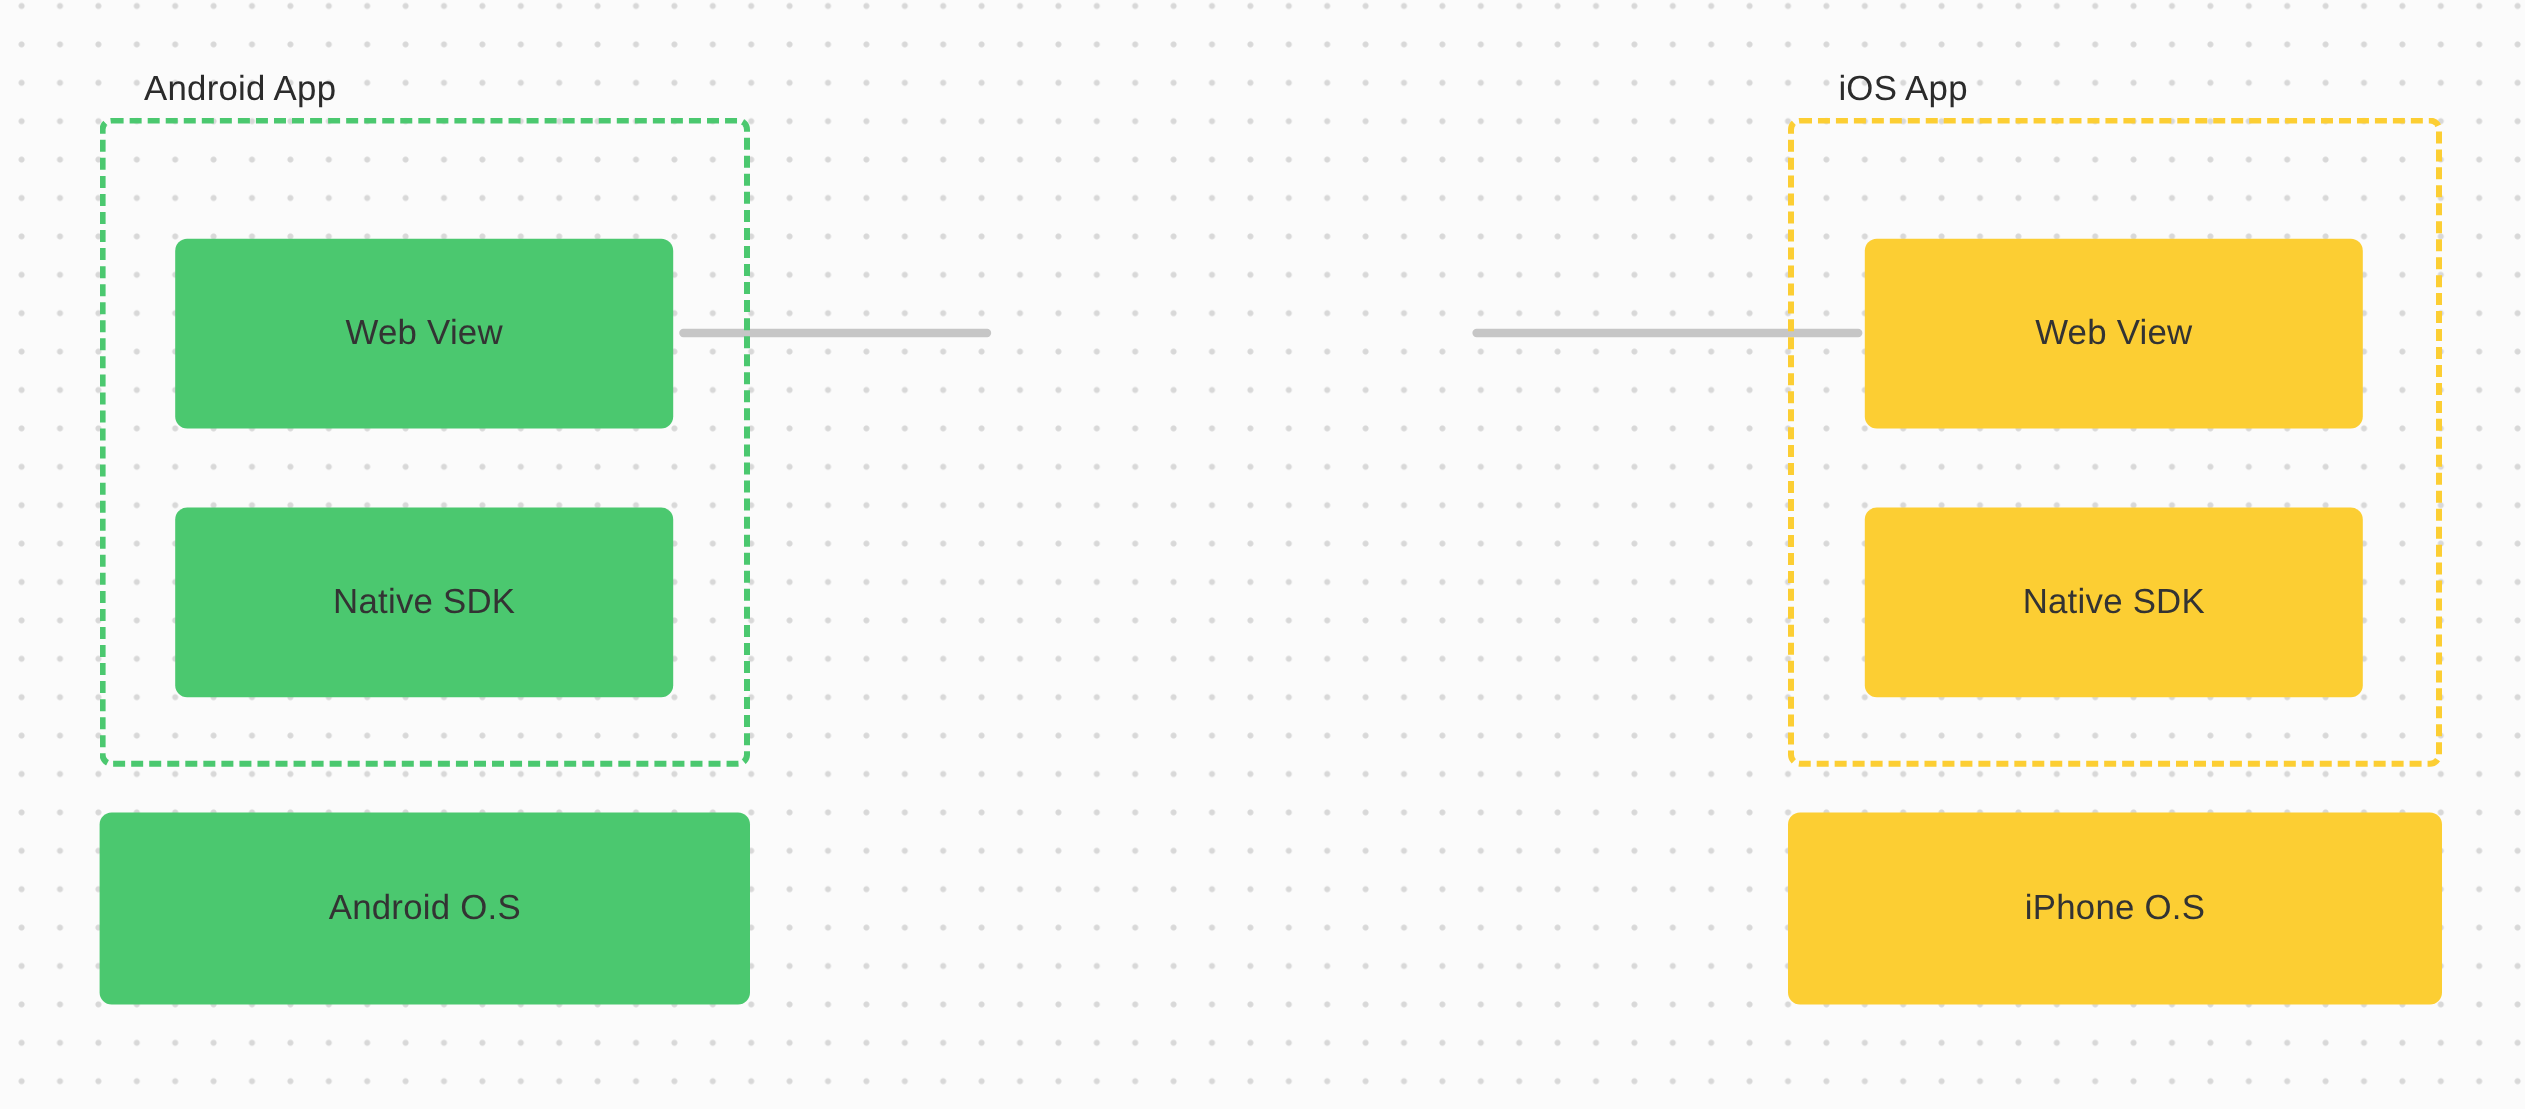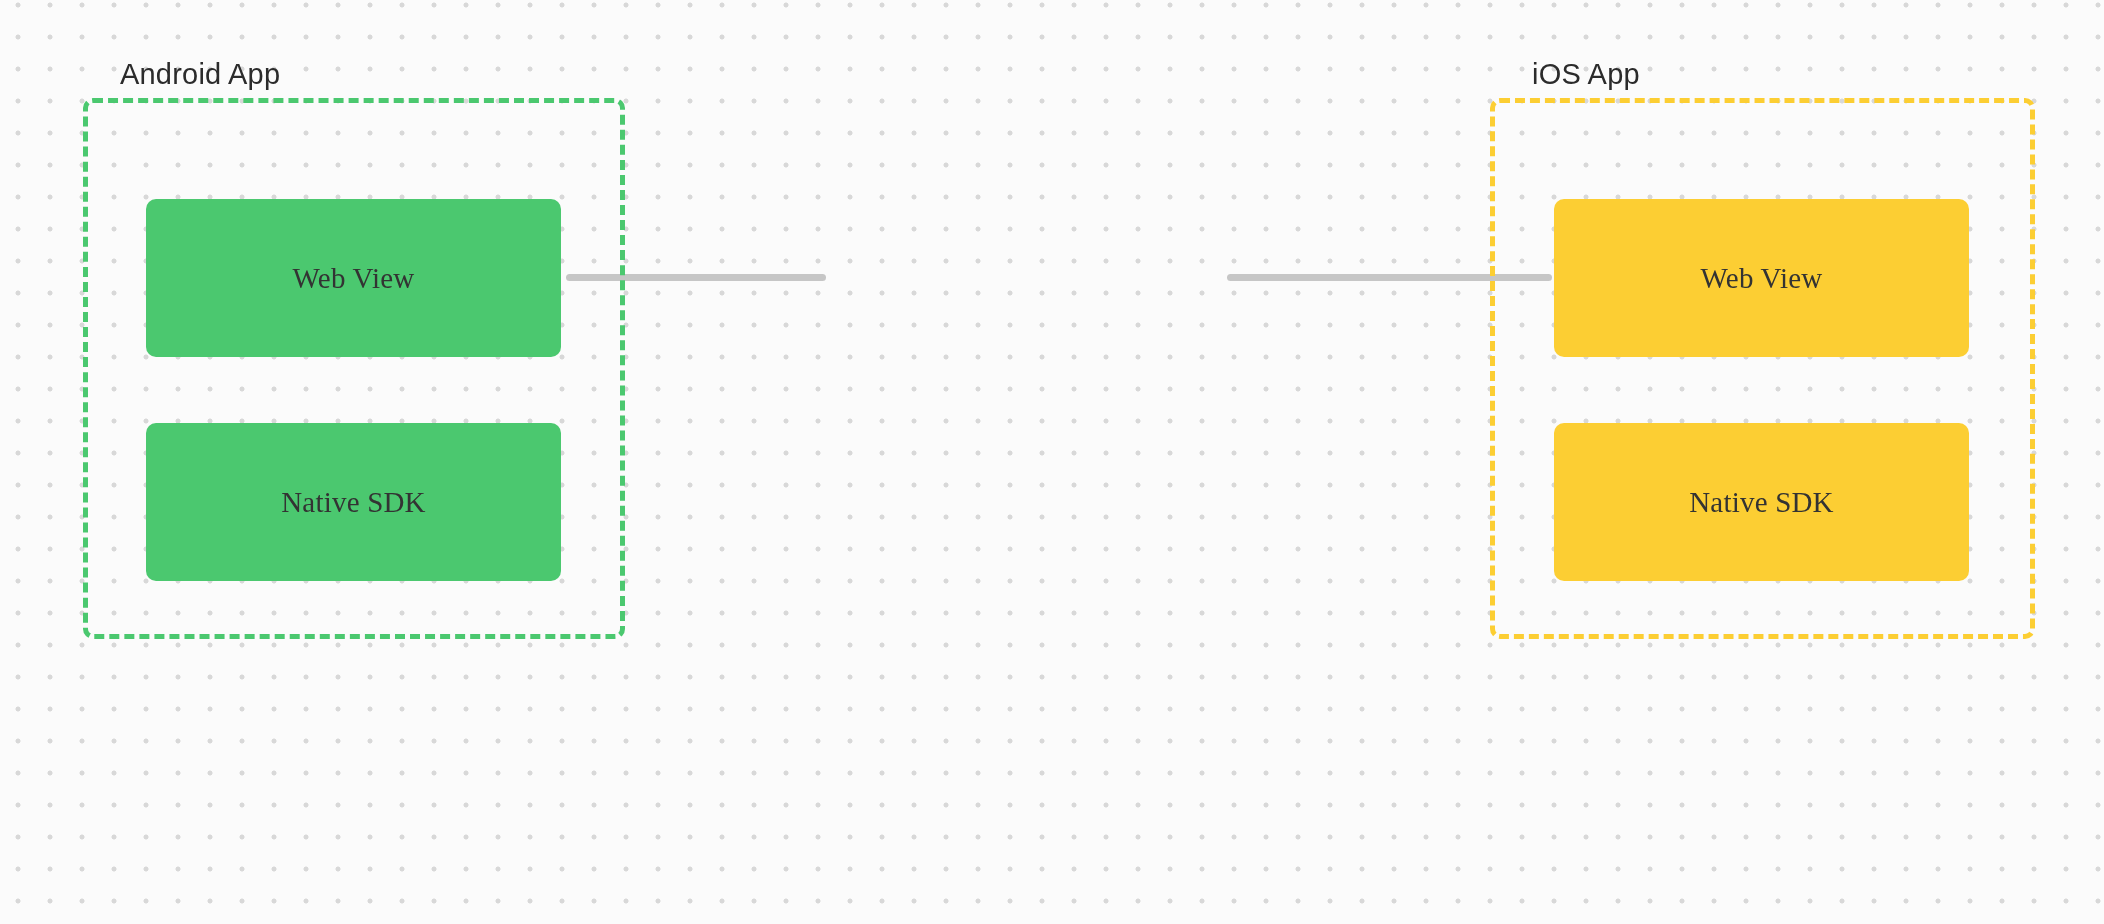--- a/index.html
+++ b/index.html
@@ -55,21 +55,20 @@
 
   .node {
     position: absolute;
     border-radius: 10px;
     display: flex;
     align-items: center;
     justify-content: center;
     font-size: 29px;
     color: var(--text);
     letter-spacing: 0.2px;
-    font-family: Liberation Serif, serif;
   }
   .node.green  { background: var(--green); }
   .node.yellow { background: var(--yellow); }
 
   .android-webview    { left: 146px; top: 199px; width: 415px; height: 158px; }
   .android-nativesdk  { left: 146px; top: 423px; width: 415px; height: 158px; }
   .android-os         { left: 83px;  top: 677px; width: 542px; height: 160px; }
 
   .ios-webview        { left: 1554px; top: 199px; width: 415px; height: 158px; }
   .ios-nativesdk      { left: 1554px; top: 423px; width: 415px; height: 158px; }
@@ -111,24 +110,26 @@
   <div class="connector connector-right"></div>
 
   <div class="group-label android-label">Android App</div>
 
   <div class="dashed-group android-group"></div>
 
   <div class="node green android-webview">Web View</div>
 
   <div class="node green android-nativesdk">Native SDK</div>
 
+  <div class="node green android-os">Android O.S</div>
 
 
   <div class="group-label ios-label">iOS App</div>
 
   <div class="dashed-group ios-group"></div>
 
   <div class="node yellow ios-webview">Web View</div>
 
   <div class="node yellow ios-nativesdk">Native SDK</div>
 
+  <div class="node yellow ios-os">iPhone O.S</div>
 
 </div>
 
 </body></html>

